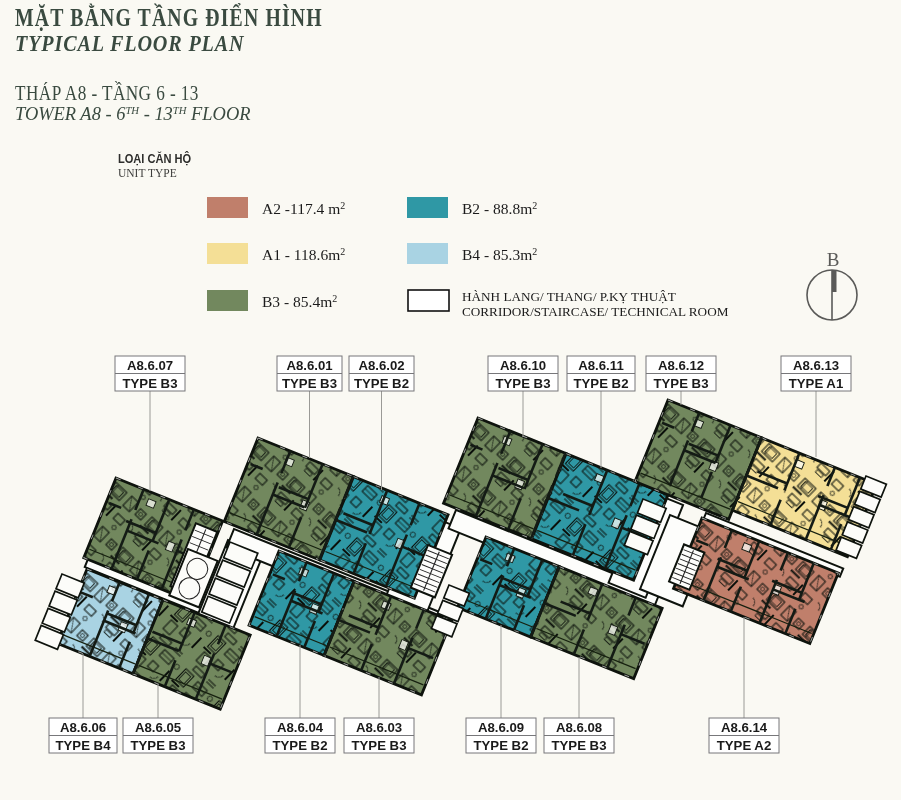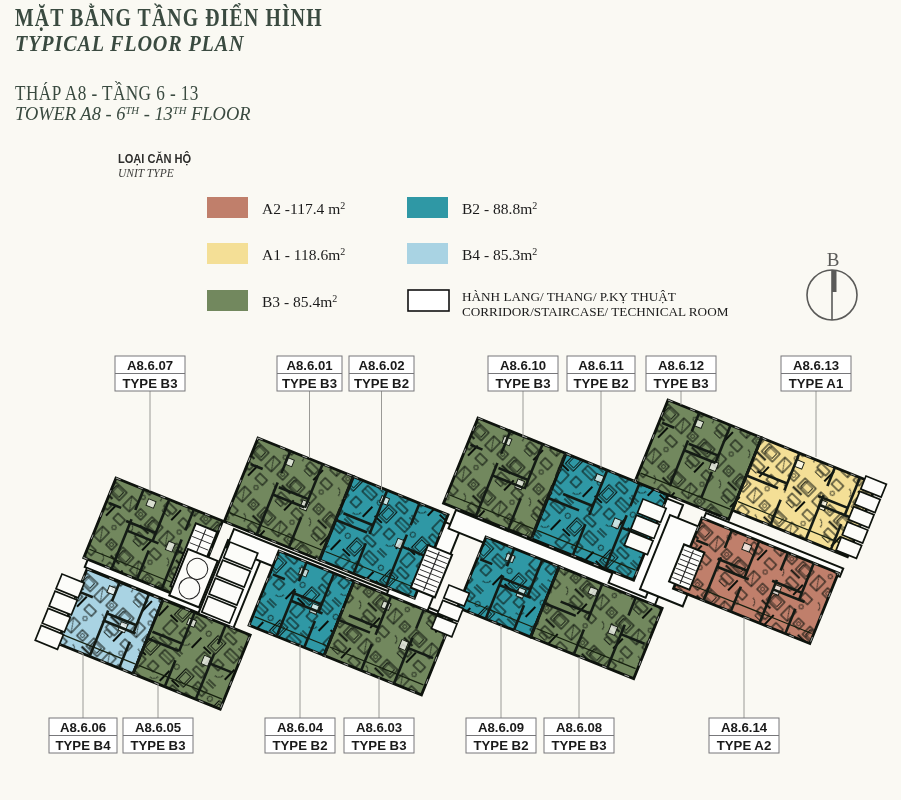--- a/index.html
+++ b/index.html
@@ -8,21 +8,21 @@
 
 <div class="hdr" style="left:15px;top:3px;font-size:26px;font-weight:bold;letter-spacing:1.5px;transform:scale(0.76,1);transform-origin:0 0;">MẶT BẰNG TẦNG ĐIỂN HÌNH</div>
 
 <div class="hdr" style="left:15px;top:30px;font-size:24px;font-style:italic;font-weight:600;letter-spacing:1px;transform:scale(0.84,1);transform-origin:0 0;">TYPICAL FLOOR PLAN</div>
 
 <div class="hdr" style="left:15px;top:82px;font-size:20px;letter-spacing:0.5px;transform:scale(0.86,1);transform-origin:0 0;">THÁP A8 - TẦNG 6 - 13</div>
 
 <div class="hdr" style="left:15px;top:103px;font-size:19px;font-style:italic;transform:scale(0.97,1);transform-origin:0 0;">TOWER A8 - 6<span style="font-size:11px;vertical-align:6px;">TH</span> - 13<span style="font-size:11px;vertical-align:6px;">TH</span> FLOOR</div>
 
 <div class="hdr" style="left:118px;top:151px;font-size:13.5px;font-weight:bold;color:#2e2e2c;font-family:'Liberation Sans',sans-serif;transform:scale(0.82,1);transform-origin:0 0;">LOẠI CĂN HỘ</div>
-<div class="hdr" style="left:118px;top:167px;font-size:11.5px;font-style:italic;color:#3e3e3c;">UNIT TYPE</div>
+<div class="hdr" style="left:118px;top:167px;font-size:11.5px;color:#3e3e3c;">UNIT TYPE</div>
 <svg width="901" height="800" viewBox="0 0 901 800" style="position:absolute;left:0;top:0">
 
 <defs>
 <pattern id="furn" width="50" height="42" patternUnits="userSpaceOnUse" patternTransform="rotate(22)">
   <g fill="none" stroke="#0b100b" stroke-width="1.05">
     <rect x="3" y="3" width="15" height="11"></rect>
     <rect x="5.5" y="5" width="10" height="7" stroke-width="0.8"></rect>
     <line x1="7" y1="3" x2="7" y2="14" stroke-width="0.8"></line>
     <rect x="24" y="2" width="9" height="13"></rect>
     <line x1="24" y1="2" x2="33" y2="15" stroke-width="0.7"></line>

